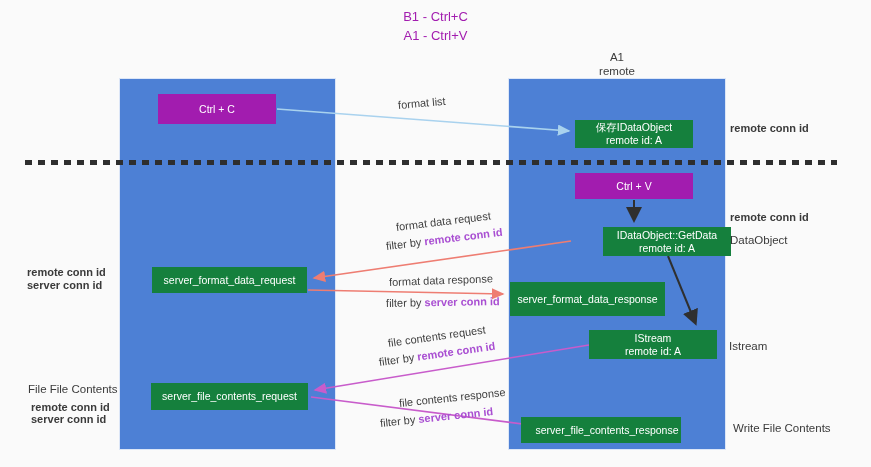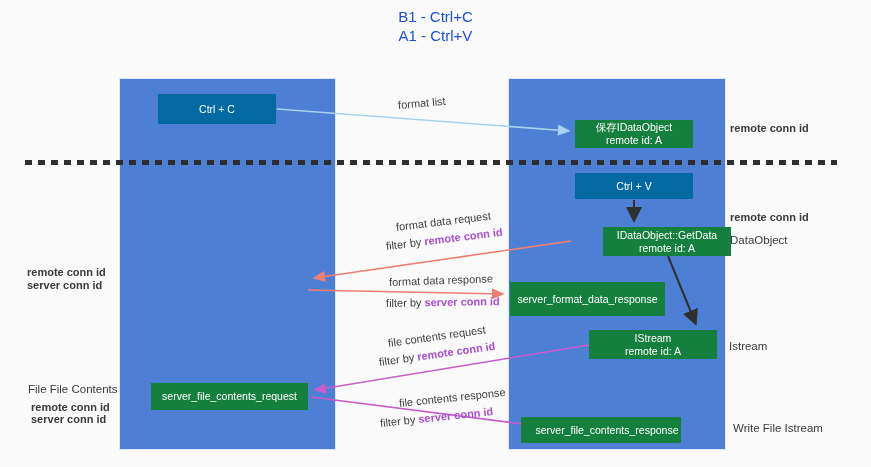--- a/index.html
+++ b/index.html
@@ -8,22 +8,22 @@
     background:#f2f2f2;
   }
   .stage{
     position:relative;
     width:871px;height:467px;
     background:#fafafa;
     overflow:hidden;
   }
   .title{
     position:absolute;left:0;top:7px;width:871px;
-    text-align:center;color:#1d4ed8;
-    font-size:15px;line-height:19px;
+    text-align:center;color:#a21caf;
+    font-size:13px;line-height:19px;
   }
   .col-header{
     position:absolute;top:50px;text-align:center;
     color:#3c3c3c;font-size:11.5px;line-height:14px;
   }
   .hdr-b1{left:119px;width:217px;margin-top:40px;}
   .hdr-a1{left:508px;width:218px;}
   .lifeline{
     position:absolute;top:78px;height:372px;
     background:#4d80d5;border:1px solid #dce6f7;
@@ -36,21 +36,21 @@
     background:repeating-linear-gradient(90deg,#2e2e2e 0px,#2e2e2e 7px,transparent 7px,transparent 13px);
   }
   .arrows{position:absolute;left:0;top:0;z-index:5;}
   .node{
     position:absolute;z-index:10;
     display:flex;flex-direction:column;align-items:center;justify-content:center;
     color:#ffffff;text-align:center;
     font-size:10.5px;line-height:13px;
     box-sizing:border-box;
   }
-  .green{background:#0369a1;}
+  .green{background:#a21caf;}
   .orange{background:#15803d;}
   .mlabel{
     position:absolute;z-index:12;white-space:nowrap;
     color:#3f3f3f;font-size:11px;
     transform-origin:left center;
   }
   .purple{color:#a94fd2;font-weight:bold;}
   .greentx{color:#57ab63;font-weight:bold;}
   .sidelabel{
     position:absolute;z-index:12;white-space:nowrap;
@@ -70,20 +70,24 @@
 <div class="stage">
 
   <div class="title">
     <div>B1 - Ctrl+C</div>
     <div>A1 - Ctrl+V</div>
   </div>
 
   <div class="col-header hdr-b1">
     <div>B1</div>
     <div>connection</div>
+  </div>
+  <div class="col-header hdr-a1">
+    <div>A1</div>
+    <div>remote</div>
   </div>
 
   <div class="lifeline ll-b1"></div>
   <div class="lifeline ll-a1"></div>
 
   <div class="dashline"></div>
 
   <svg class="arrows" width="871" height="467" viewBox="0 0 871 467">
     <defs>
       <marker id="mblue" markerWidth="9" markerHeight="8" refX="7" refY="3.5" orient="auto">
@@ -119,20 +123,23 @@
 
   <div class="node green" style="left:575px;top:173px;width:118px;height:26px;">
     <span>Ctrl + V</span>
   </div>
 
   <div class="node orange" style="left:603px;top:227px;width:128px;height:29px;">
     <span>IDataObject::GetData</span>
     <span>remote id: A</span>
   </div>
 
+  <div class="node orange" style="left:152px;top:267px;width:155px;height:26px;">
+    <span>server_format_data_request</span>
+  </div>
 
   <div class="node orange" style="left:510px;top:282px;width:155px;height:34px;">
     <span>server_format_data_response</span>
   </div>
 
   <div class="node orange" style="left:589px;top:330px;width:128px;height:29px;">
     <span>IStream</span>
     <span>remote id: A</span>
   </div>
 
@@ -155,21 +162,21 @@
   <div class="mlabel rot-m8" style="left:388px;top:337px;">file contents request</div>
   <div class="mlabel rot-m8" style="left:379px;top:356px;"><span>filter by </span><span class="purple">remote conn id</span></div>
 
   <div class="mlabel rot-m6" style="left:399px;top:397px;">file contents response</div>
   <div class="mlabel rot-m6" style="left:380px;top:417px;"><span>filter by </span><span class="purple">server conn id</span></div>
 
   <div class="sidelabel small purple" style="left:730px;top:122px;">remote conn id</div>
   <div class="sidelabel small purple" style="left:730px;top:211px;">remote conn id</div>
   <div class="sidelabel" style="left:730px;top:234px;">DataObject</div>
   <div class="sidelabel" style="left:729px;top:340px;">Istream</div>
-  <div class="sidelabel" style="left:733px;top:422px;">Write File Istream</div>
+  <div class="sidelabel" style="left:733px;top:422px;">Write File Contents</div>
 
   <div class="sidelabel small purple" style="left:27px;top:266px;">remote conn id</div>
   <div class="sidelabel small greentx" style="left:27px;top:279px;">server conn id</div>
   <div class="sidelabel" style="left:28px;top:383px;">File File Contents</div>
   <div class="sidelabel small purple" style="left:31px;top:401px;">remote conn id</div>
   <div class="sidelabel small greentx" style="left:31px;top:413px;">server conn id</div>
 
 </div>
 
 </body></html>

